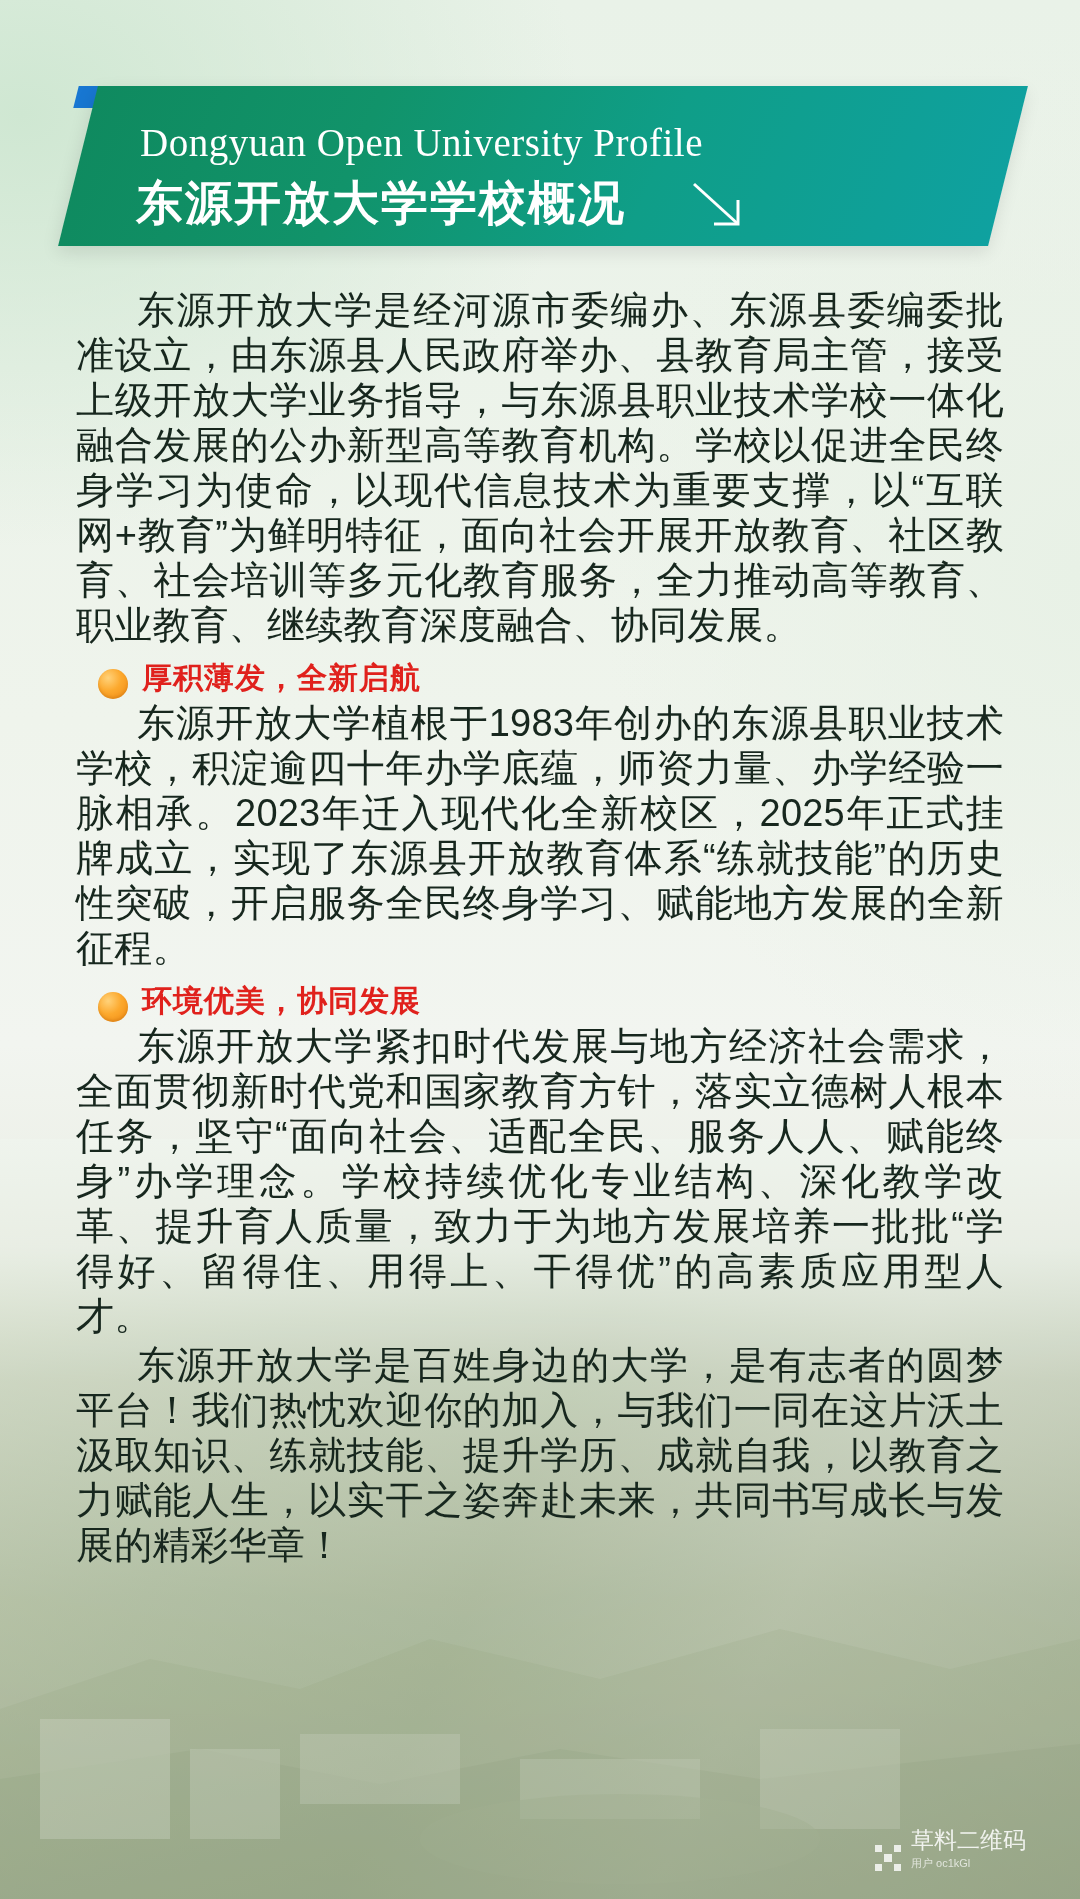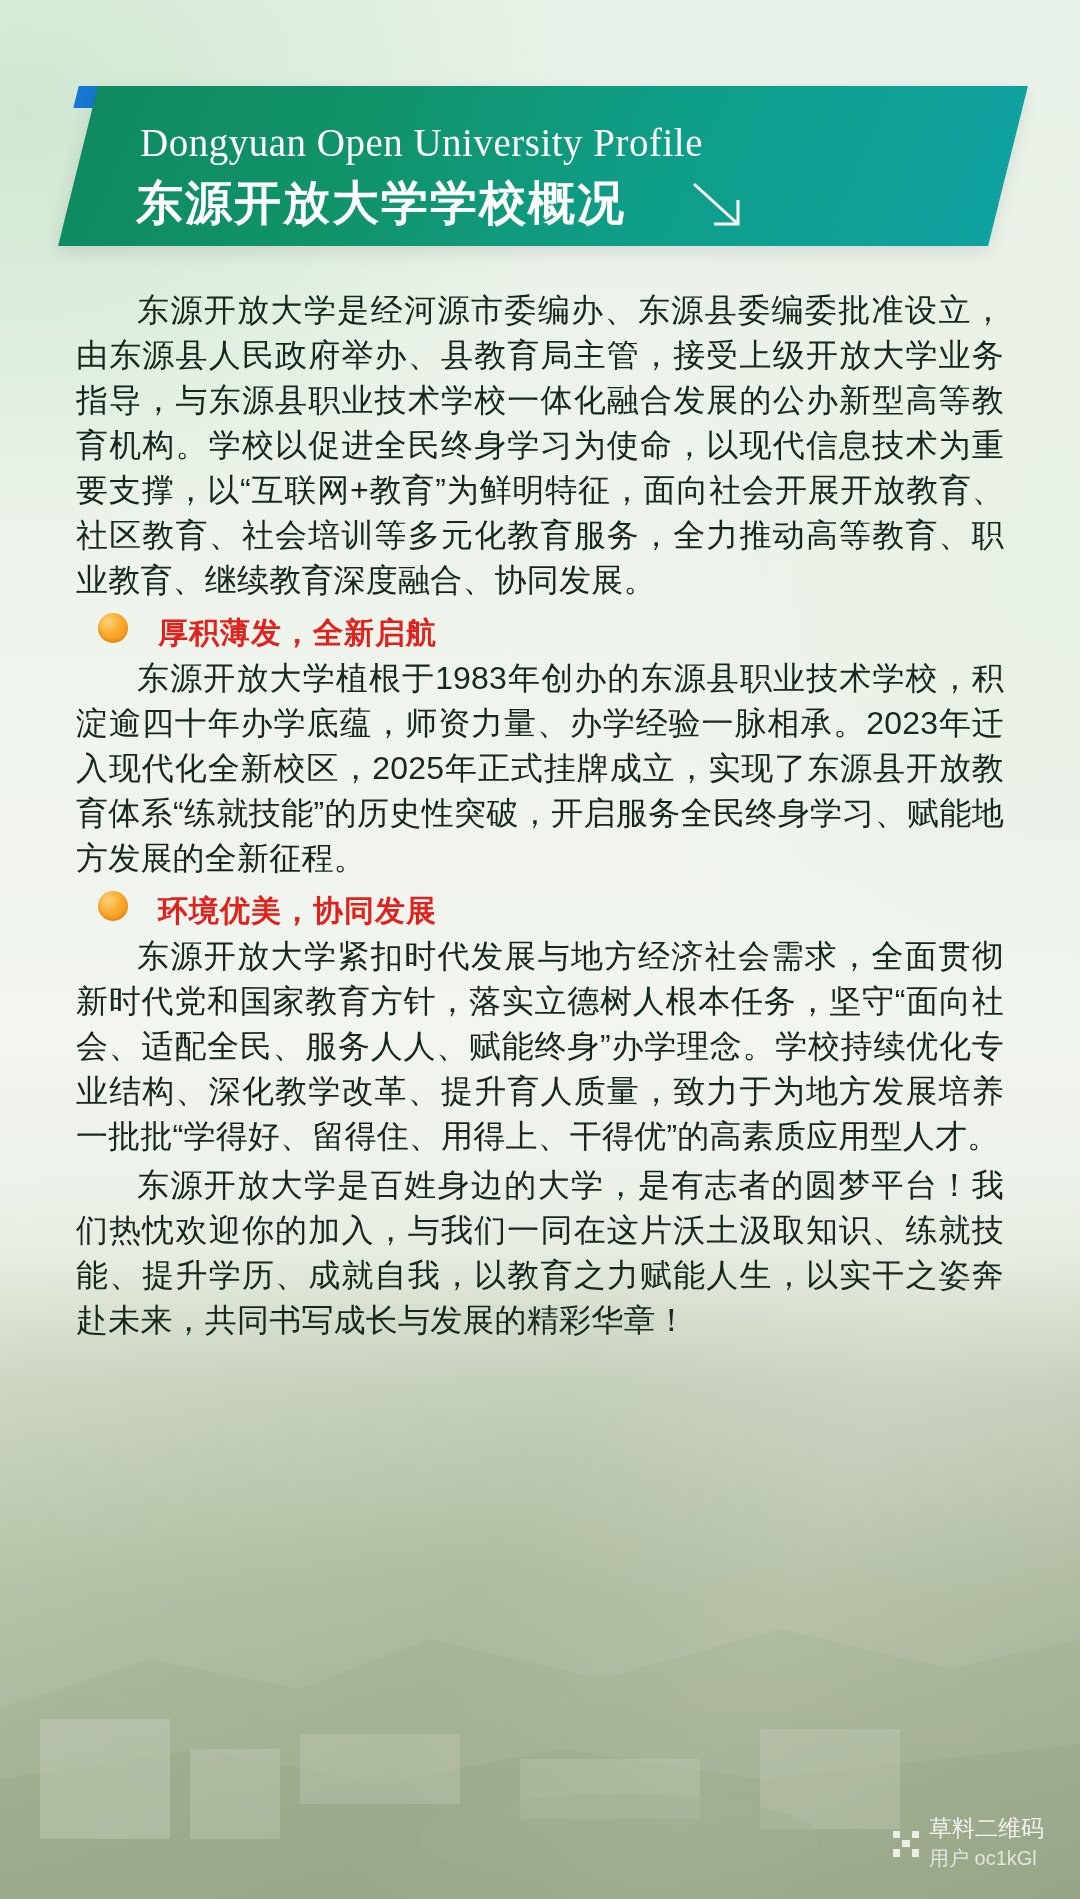--- a/index.html
+++ b/index.html
@@ -113,32 +113,32 @@
   
   .content {
     position: absolute;
     left: 76px;
     top: 288px;
     width: 928px;
     color: #1d2b23;
   }
   p.para {
     margin: 0 0 4px 0;
-    font-size: 32px;
+    font-size: 38px;
     line-height: 45px;
     text-indent: 61px;
     text-align: justify;
     letter-spacing: 0.2px;
     color: #17271e;
   }
 
   .section-head {
     display: flex;
-    align-items: flex-start;
-    gap: 30px;
+    align-items: flex-end;
+    gap: 14px;
     margin: 10px 0 2px 22px;
   }
   .bullet-dot {
     width: 30px;
     height: 30px;
     border-radius: 50%;
     background: radial-gradient(circle at 34% 30%, #ffd27a 0%, #fca92e 45%, #f08a12 100%);
     box-shadow: inset 0 -2px 3px rgba(160,80,0,0.25);
     flex: 0 0 auto;
   }
@@ -146,46 +146,46 @@
     color: #e0211c;
     font-size: 30px;
     font-weight: bold;
     letter-spacing: 1px;
     white-space: nowrap;
   }
 
   
   .watermark {
     position: absolute;
-    right: 36px;
+    right: 54px;
     bottom: 28px;
     text-align: left;
     color: rgba(255,255,255,0.78);
     font-size: 23px;
     line-height: 1.25;
     display: flex;
-    align-items: center;
+    align-items: flex-end;
     gap: 10px;
   }
   .wm-qr {
     width: 26px;
     height: 26px;
     margin-top: 2px;
     display: grid;
     grid-template-columns: repeat(3, 1fr);
     grid-template-rows: repeat(3, 1fr);
     gap: 2px;
   }
   .wm-qr i {
     background: rgba(255,255,255,0.8);
     display: block;
   }
   .wm-qr i.off { background: transparent; }
   .wm-text-main { font-size: 23px; color: rgba(255,255,255,0.85); }
-  .wm-text-sub { font-size: 20px; color: rgba(255,255,255,0.7); margin-top: 3px; }
+  .wm-text-sub { font-size: 11px; color: rgba(255,255,255,0.7); margin-top: 3px; }
 </style>
 </head>
 <body>
 
 <div class="poster">
 
   <div class="photo-base"></div>
   <svg class="photo-shapes" viewBox="0 0 1080 620" preserveAspectRatio="none">
     <path d="M0,430 L150,380 L300,410 L430,360 L600,400 L780,350 L950,390 L1080,360 L1080,620 L0,620 Z" fill="#8fa07a" opacity="0.55"></path>
     <path d="M0,500 L200,470 L380,505 L560,470 L760,500 L1080,465 L1080,620 L0,620 Z" fill="#7c8e68" opacity="0.5"></path>

